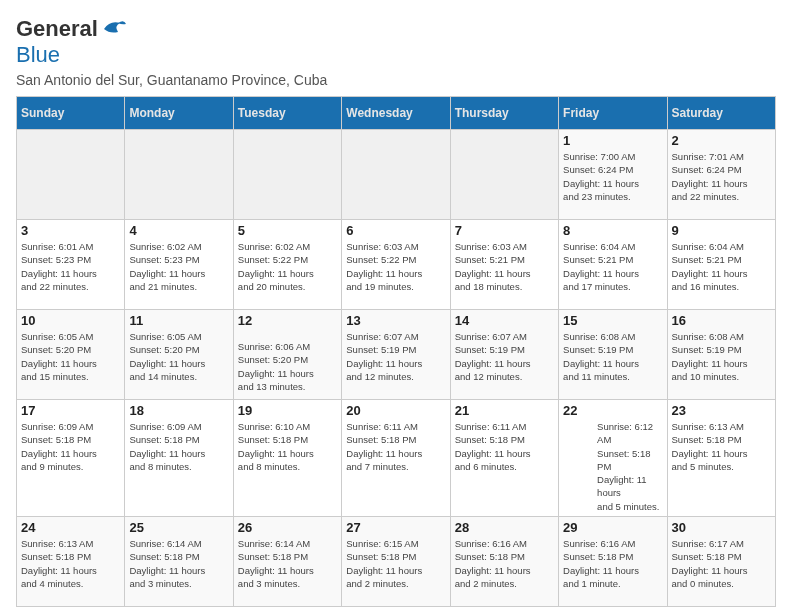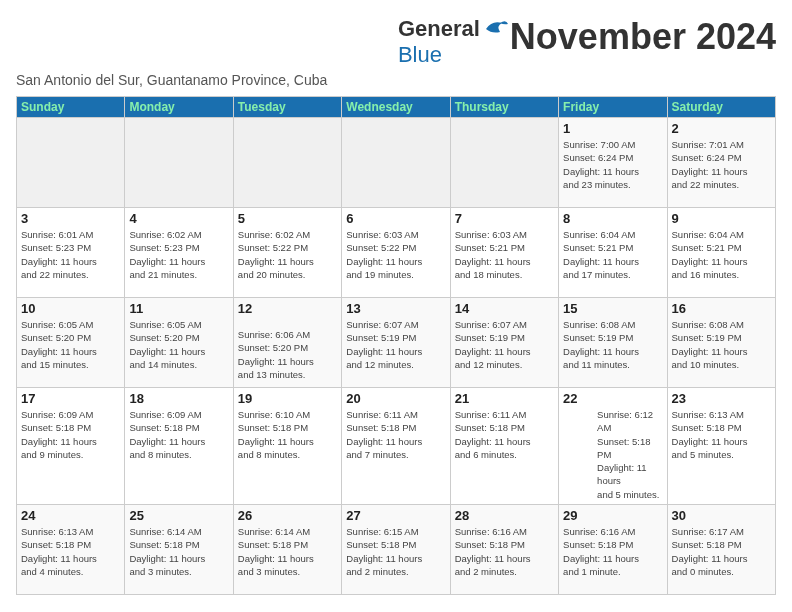--- a/index.html
+++ b/index.html
@@ -6,21 +6,21 @@
     body {
       font-family: Arial, sans-serif;
       background: #fff;
       width: 792px;
       min-height: 612px;
       padding: 16px;
     }
     .header {
       display: flex;
       align-items: flex-start;
-      justify-content: flex-end;
+      justify-content: space-between;
       margin-bottom: 4px;
     }
     .logo {
       display: flex;
       flex-direction: column;
       align-items: flex-start;
     }
     .logo-text {
       display: flex;
       align-items: center;
@@ -45,24 +45,24 @@
       color: #555;
       margin-bottom: 8px;
     }
     table {
       width: 100%;
       border-collapse: collapse;
       table-layout: fixed;
     }
     thead tr th {
       background: #1a6faf;
-      color: #86efac;
+      color: #e5e5e5;
       font-size: 12px;
       font-weight: bold;
-      padding: 3px 4px;
+      padding: 9px 4px;
       text-align: left;
       border: 1px solid #ccc;
     }
     tbody tr td {
       border: 1px solid #ccc;
       vertical-align: top;
       padding: 3px 4px;
       font-size: 10px;
       color: #333;
       height: 90px;
@@ -96,21 +96,20 @@
       <span class="logo-general">General</span>
       <svg class="logo-bird" viewBox="0 0 28 22" xmlns="http://www.w3.org/2000/svg">
         <path d="M4 11 Q10 2 20 5 Q14 8 18 14 Q10 16 4 11Z" fill="#1a6faf"></path>
         <path d="M18 5 Q24 1 26 6 Q22 7 18 5Z" fill="#1a6faf"></path>
       </svg>
     </div>
     <div style="font-size:22px; font-weight:normal;">
       <span style="color:#1a6faf;">Blue</span>
     </div>
   </div>
-  <div class="month-title">November 2024</div>
 </div>
 
 <div class="subtitle">San Antonio del Sur, Guantanamo Province, Cuba</div>
 
 <table>
   <thead>
     <tr>
     <th>Sunday</th>
         <th>Monday</th>
         <th>Tuesday</th>

